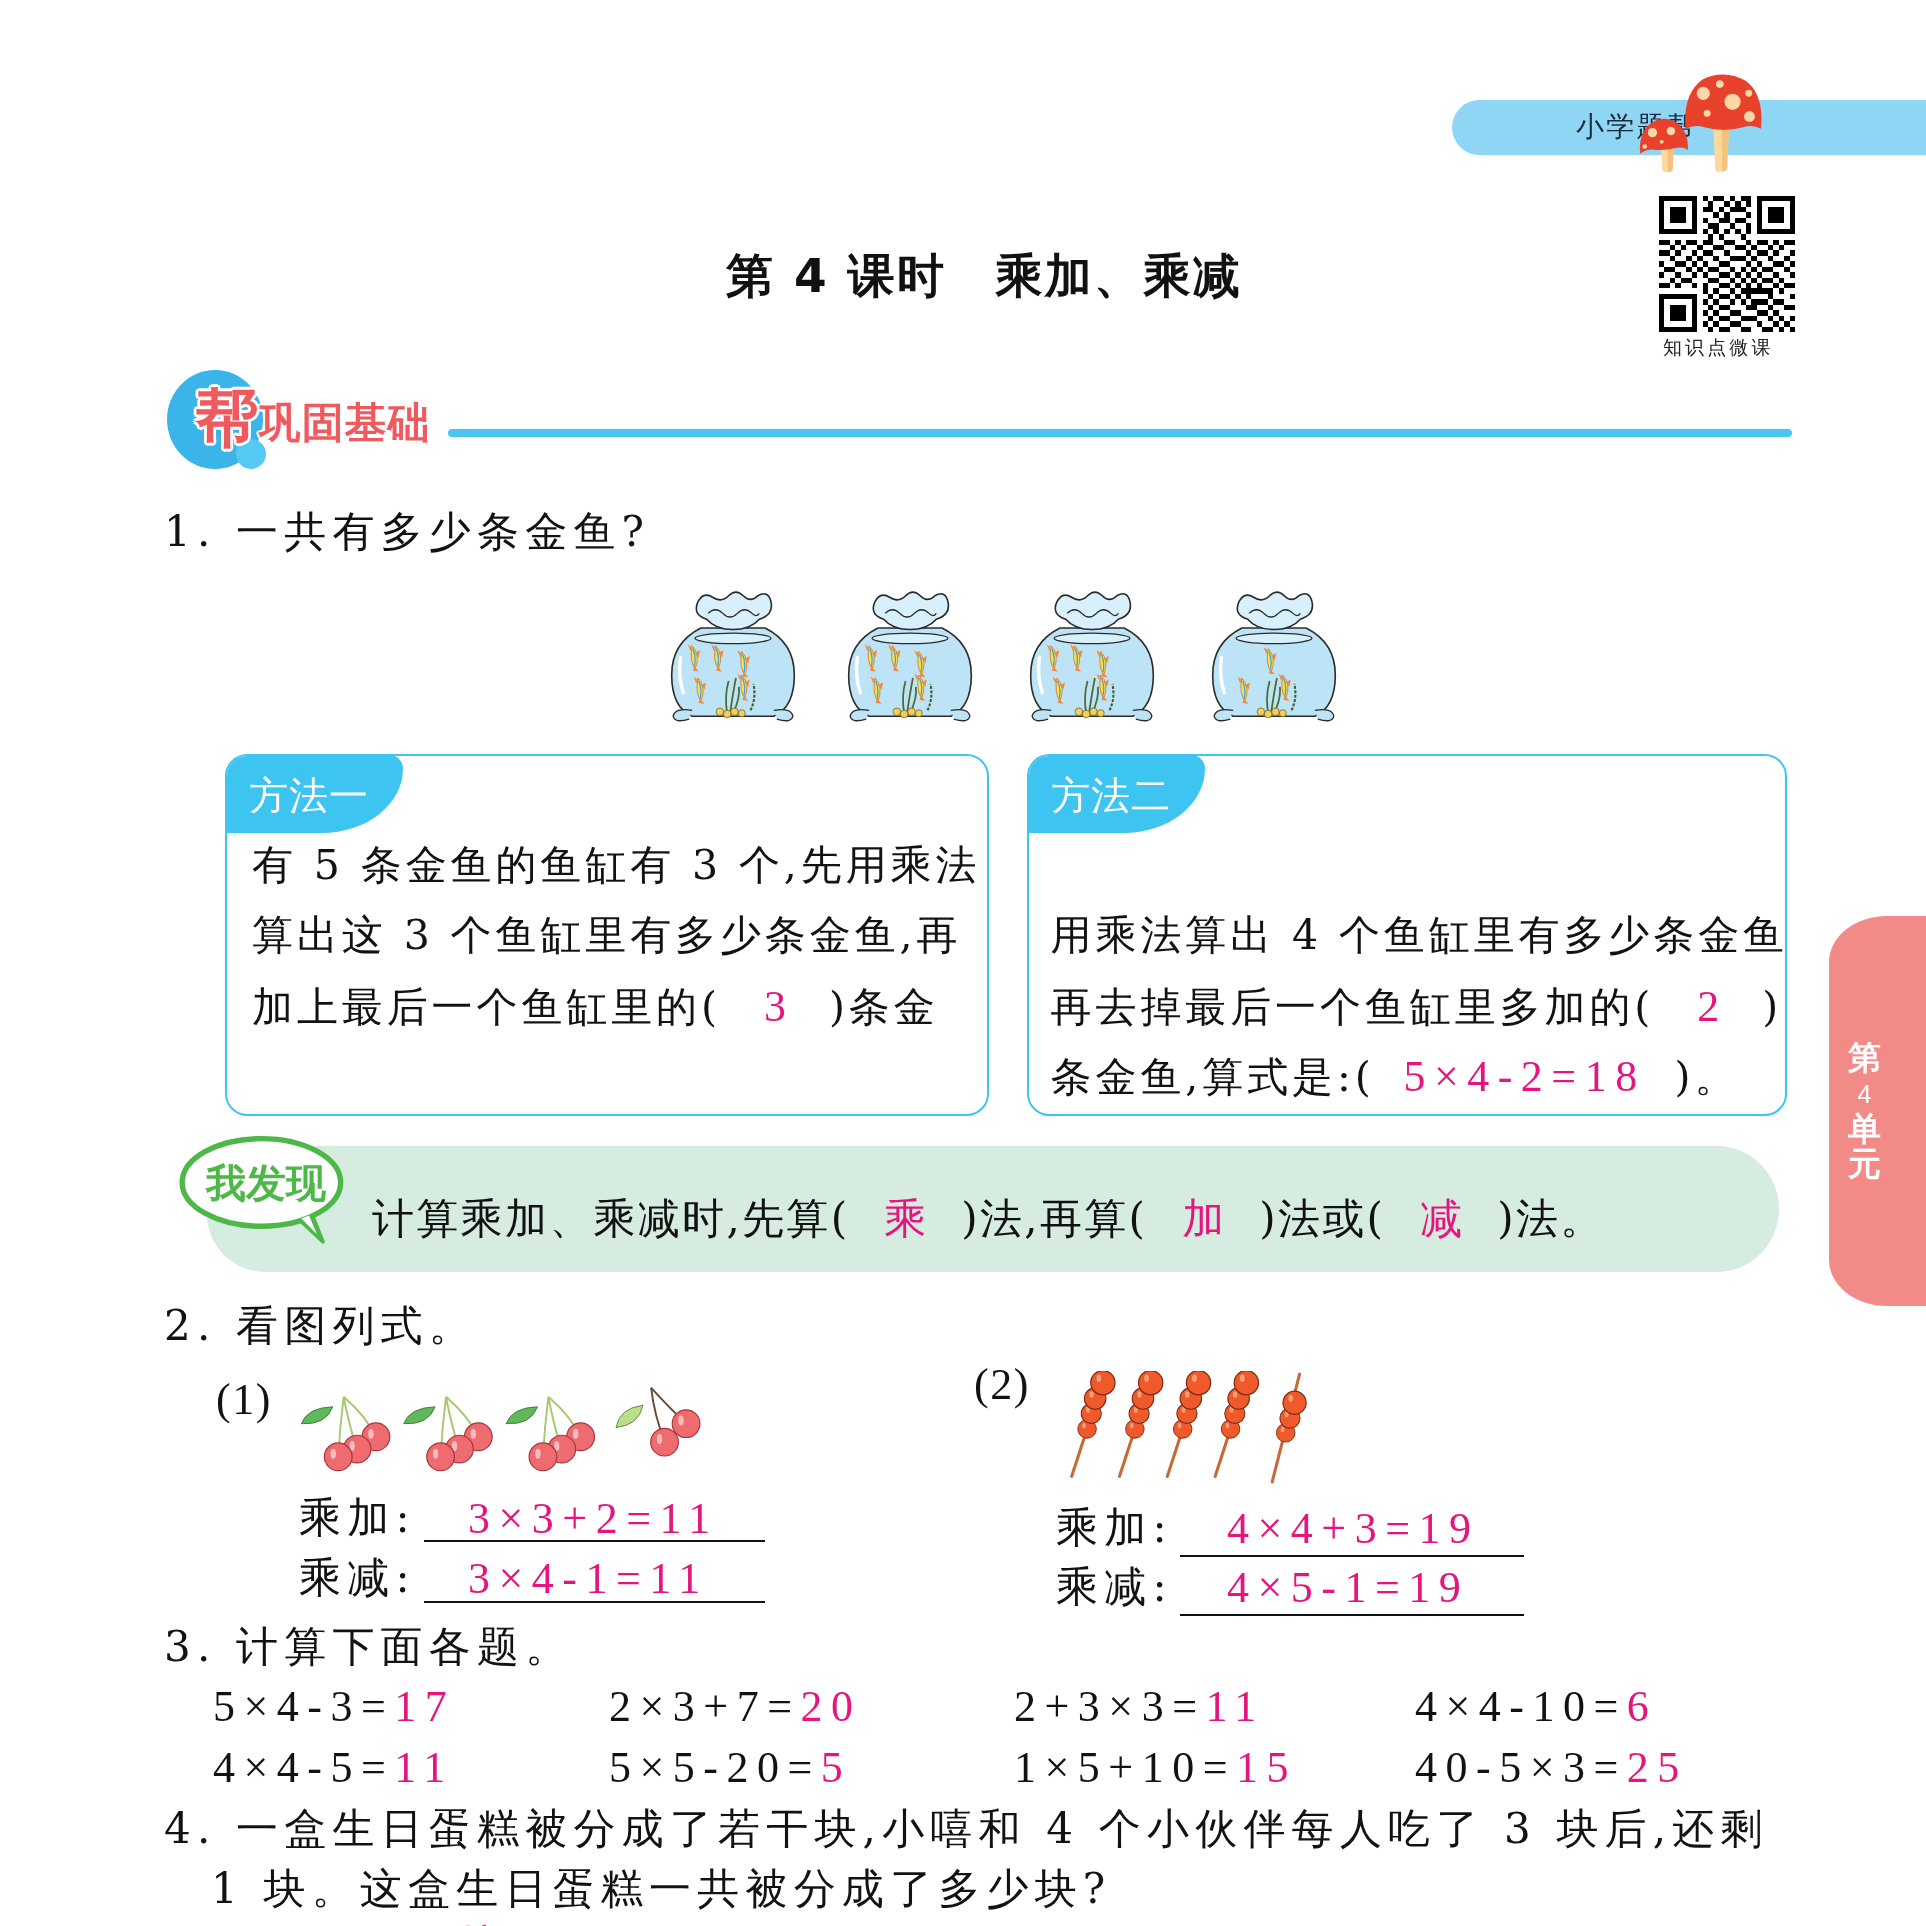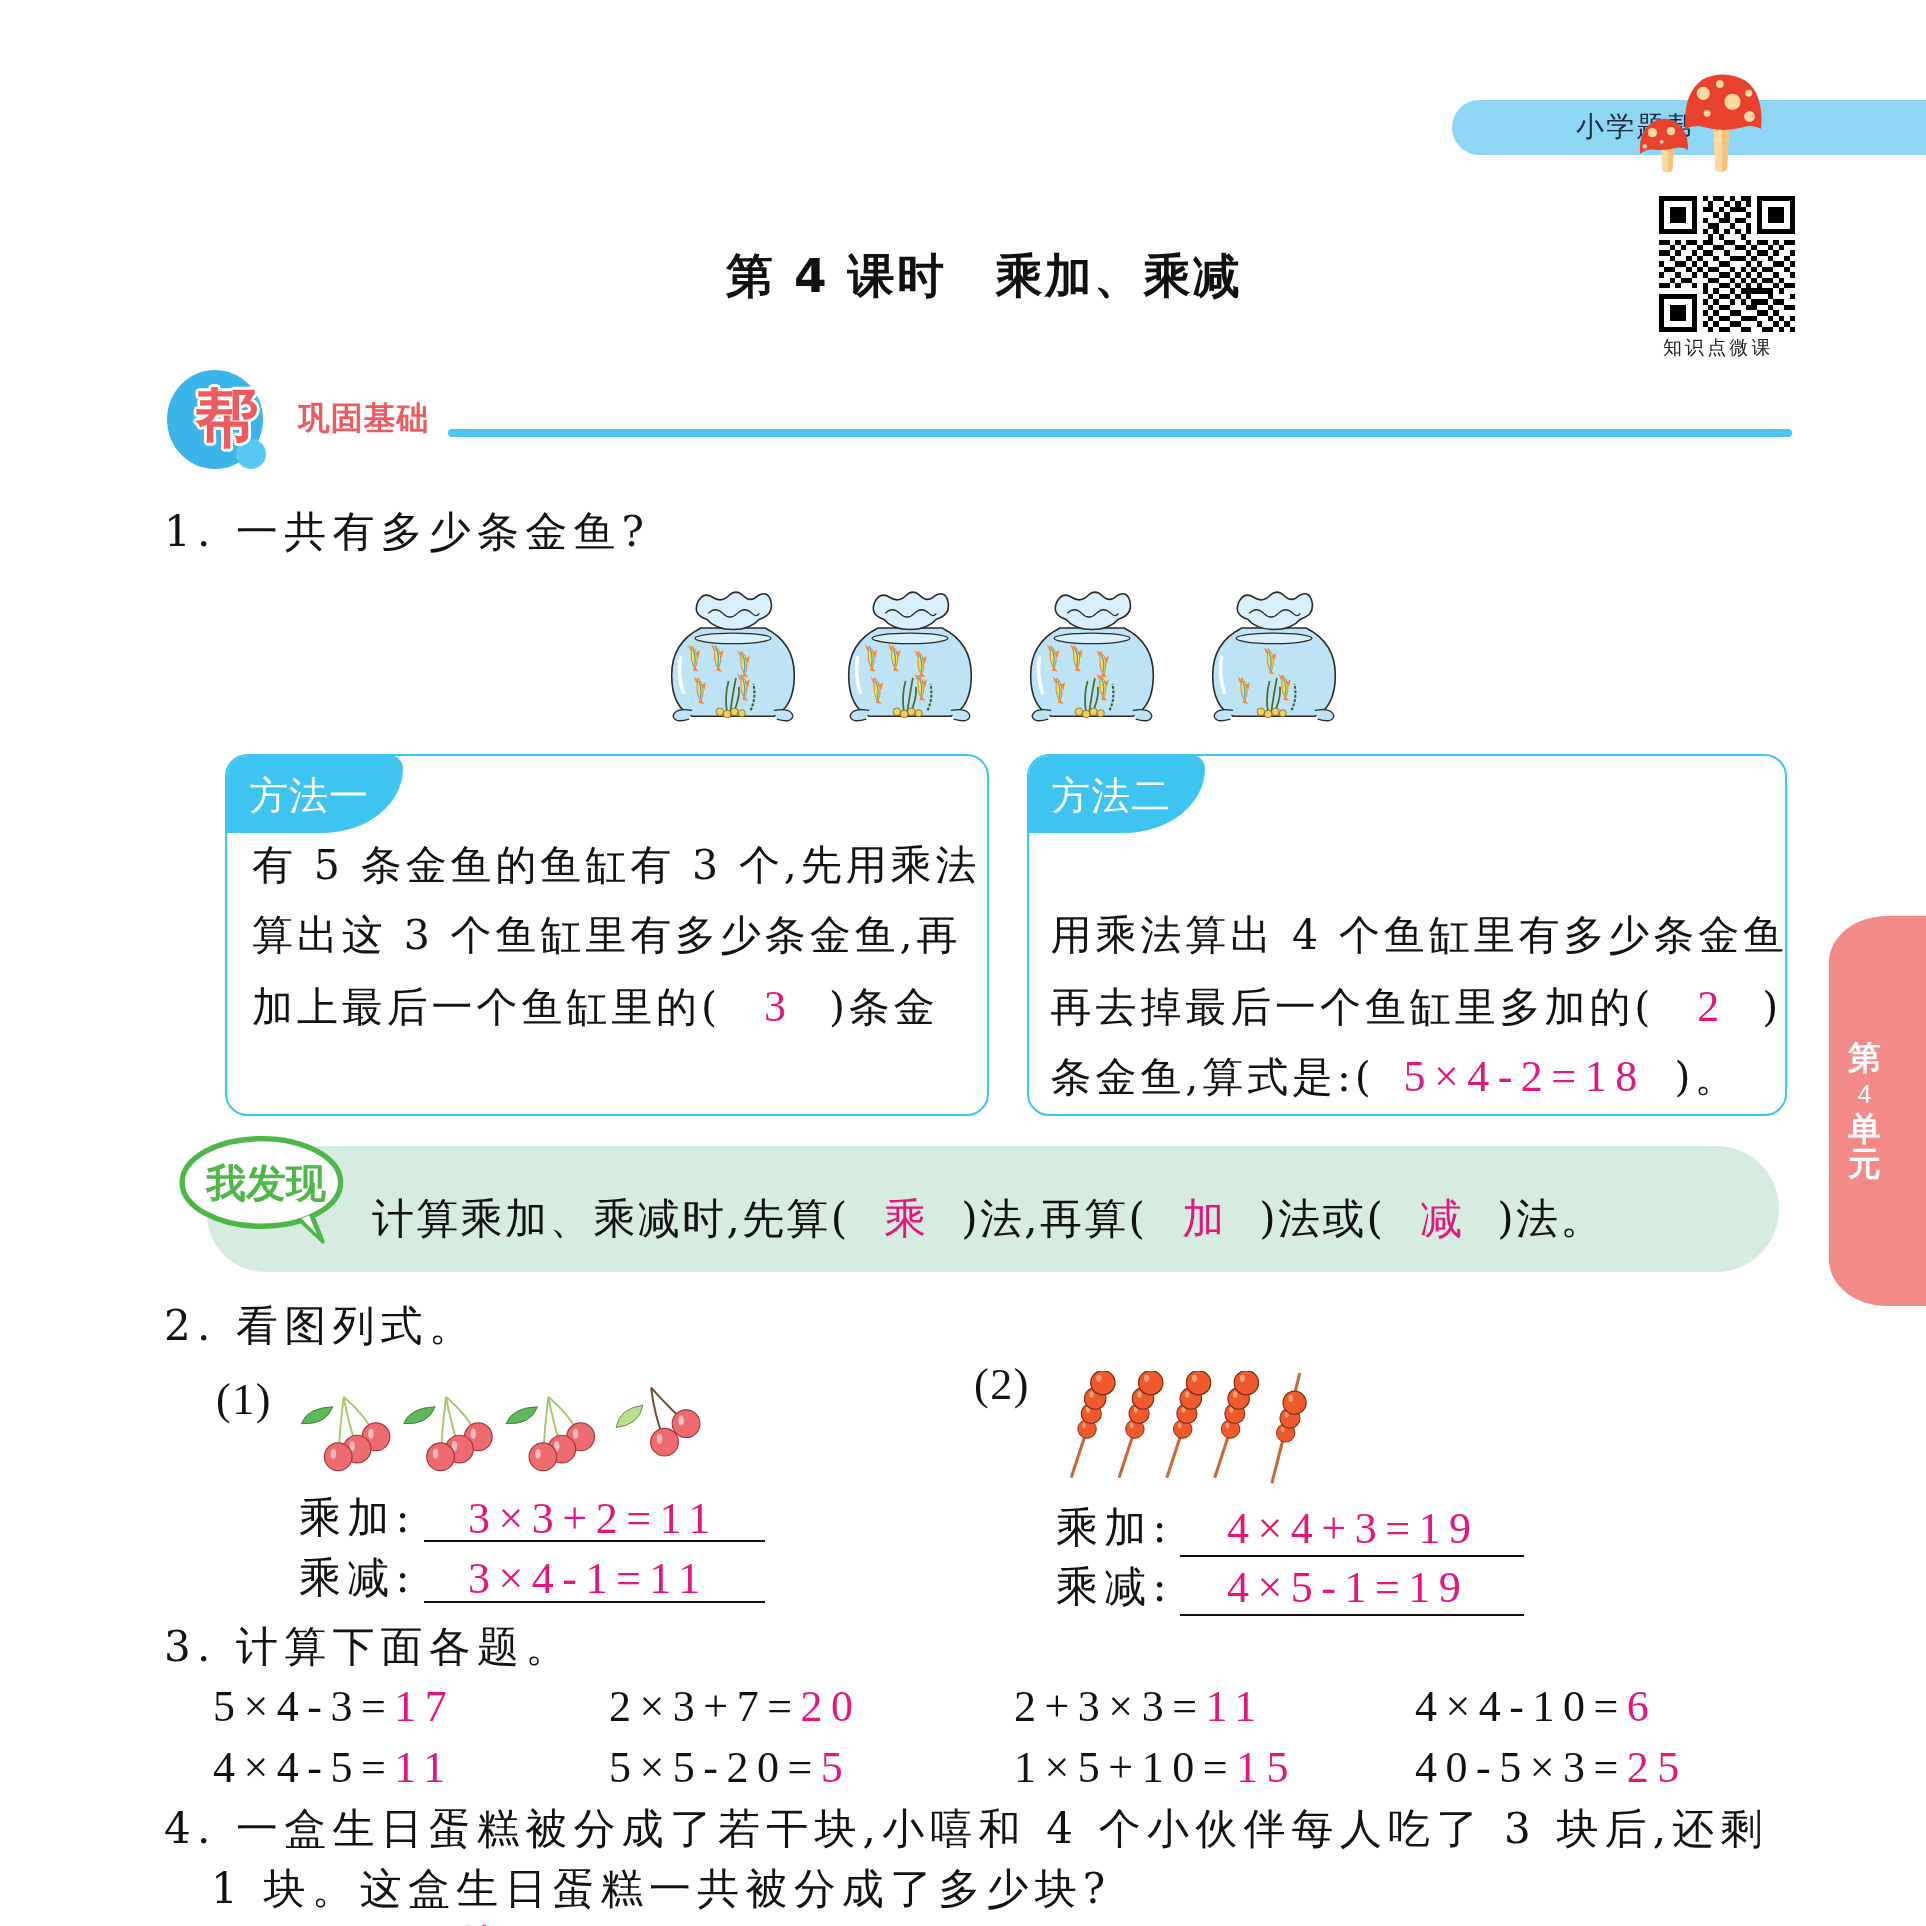--- a/index.html
+++ b/index.html
@@ -15,22 +15,22 @@
 .brand-text{left:1576px;top:113px;font-family:"DejaVu Sans",sans-serif;font-size:28px;line-height:1;color:#1b2b3c;letter-spacing:2.3px;}
 .qr-caption{left:1663px;top:338px;font-family:"DejaVu Serif",serif;font-size:19px;line-height:1;color:#222;letter-spacing:3.1px;}
 .title{left:0;top:252px;width:1968px;text-align:center;font-family:"DejaVu Sans",sans-serif;font-weight:bold;font-size:47px;line-height:1;letter-spacing:2.3px;color:#111;}
 
 
 .sh{left:0;width:1968px;height:104px;}
 .sh-circle{left:167px;top:0;width:96px;height:99px;border-radius:50%;background:#3bb4ea;}
 .sh-knob{left:236px;top:69px;width:30px;height:30px;border-radius:50%;background:#55c9f3;}
 .sh-badge{left:195px;top:16px;font-family:"DejaVu Sans",sans-serif;font-weight:bold;font-size:64px;line-height:1;color:#ef5a5f;
   text-shadow:2.7px 0 #fff,-2.7px 0 #fff,0 2.7px #fff,0 -2.7px #fff,1.9px 1.9px #fff,-1.9px -1.9px #fff,1.9px -1.9px #fff,-1.9px 1.9px #fff;}
-.sh-label{left:259px;top:32px;font-family:"DejaVu Sans",sans-serif;font-weight:bold;font-size:32px;line-height:1;color:#ef5a5f;letter-spacing:0.8px;
-  text-shadow:1.9px 0 #fff,-1.9px 0 #fff,0 1.9px #fff,0 -1.9px #fff,1.5px 1.5px #fff,-1.5px -1.5px #fff,1.5px -1.5px #fff,-1.5px 1.5px #fff;margin-left:39px;}
+.sh-label{left:259px;top:32px;font-family:"DejaVu Sans",sans-serif;font-weight:bold;font-size:42px;line-height:1;color:#ef5a5f;letter-spacing:0.8px;
+  text-shadow:1.9px 0 #fff,-1.9px 0 #fff,0 1.9px #fff,0 -1.9px #fff,1.5px 1.5px #fff,-1.5px -1.5px #fff,1.5px -1.5px #fff,-1.5px 1.5px #fff;}
 .sh-line{left:448px;top:59px;width:1344px;height:7.7px;border-radius:3.9px;background:#4ec5f1;}
 
 
 .mbox{top:754px;height:362px;border:2.7px solid #3ec4f0;border-radius:22.3px;background:#fff;box-sizing:border-box;overflow:hidden;}
 .mlabel{left:-0.8px;top:-0.8px;width:177px;height:78px;background:#3ec4f0;border-radius:0 15.4px 92px 0 / 0 15.4px 73px 0;}
 .mlabel-text{left:22.3px;top:20px;font-family:"DejaVu Sans",sans-serif;font-size:39px;line-height:1;color:#fff;letter-spacing:0.8px;}
 .mline{font-size:41px;letter-spacing:3.9px;}
 
 
 .disc{left:207px;top:1146px;width:1572px;height:126px;background:#d6ece0;border-radius:42px 62px 62px 58px / 42px 63px 63px 58px;}

